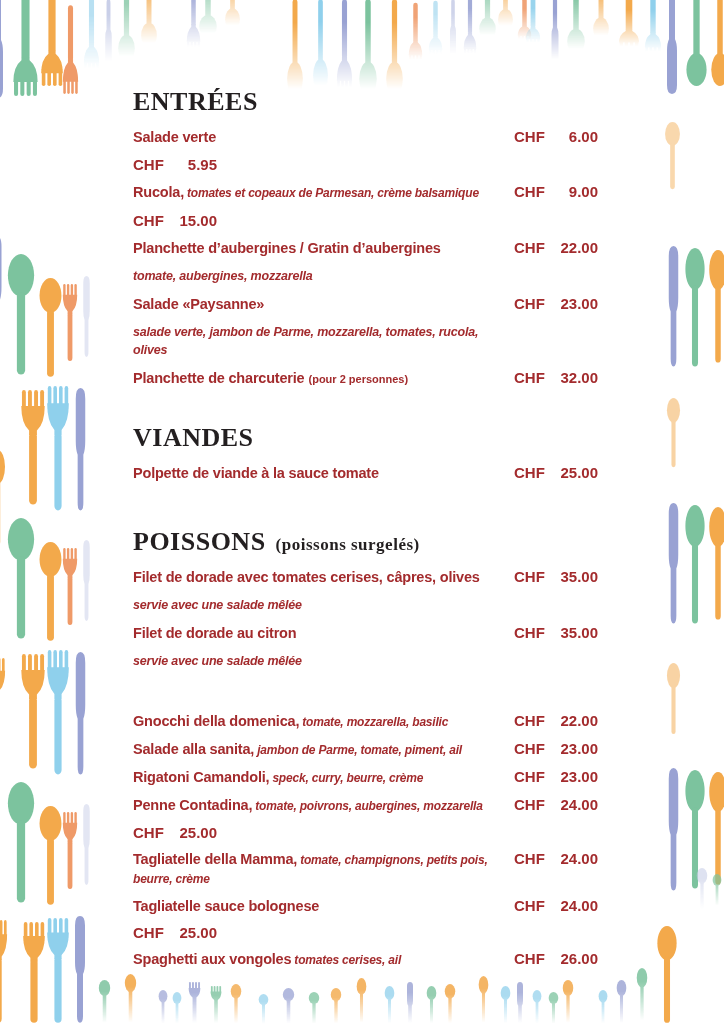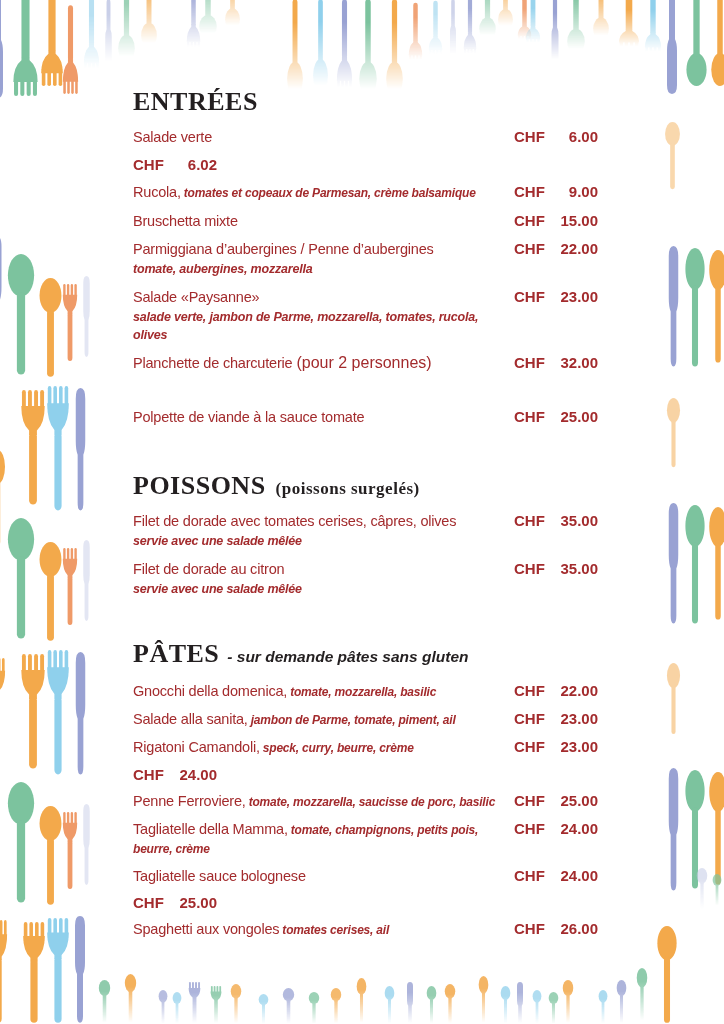--- a/index.html
+++ b/index.html
@@ -21,24 +21,24 @@
     font:700 26px/28px "Liberation Serif",serif;letter-spacing:.5px;}
   .sec-serif-sub{font:700 17px "Liberation Serif",serif;margin-left:10px;}
   .sec-italic-sub{font:italic 700 15.5px "Liberation Sans",sans-serif;margin-left:8px;letter-spacing:0;}
   .sec-viandes{margin-top:36px;}
   .sec-poissons{margin-top:46px;}
   .sec-pates{margin-top:42px;}
   .sec-pates .sec-h{margin-bottom:14px;}
   .row{display:flex;align-items:flex-start;margin-bottom:10px;color:var(--red,#a32b2d);}
   .sec-pates .row{margin-bottom:9px;}
   .txt{flex:1;padding-right:14px;}
-  .nm{font-weight:400;font-size:14.5px;line-height:17px;letter-spacing:-.2px;}
+  .nm{font-weight:700;font-size:14.5px;line-height:17px;letter-spacing:-.2px;}
   .ds{font-style:italic;font-weight:700;font-size:12px;line-height:17px;letter-spacing:-.2px;margin-left:3px;}
-  .nt{font-weight:400;font-size:16px;line-height:17px;margin-left:4px;margin-top:26px;}
-  .sb{font-style:italic;font-weight:700;font-size:12.5px;line-height:18px;margin-top:2px;letter-spacing:-.2px;}
+  .nt{font-weight:700;font-size:11px;line-height:17px;margin-left:4px;margin-top:26px;}
+  .sb{font-style:italic;font-weight:700;font-size:12.5px;line-height:18px;margin-top:10px;letter-spacing:-.2px;}
   .price{width:84px;flex:none;display:flex;justify-content:space-between;
     font-weight:700;font-size:15px;line-height:17px;}
   .amt{text-align:right;}
 </style>
 </head>
 <body>
 
 <div class="page" style="--ink: #231f20; --red: #a32b2d;">
 
   <svg width="0" height="0" style="position:absolute" aria-hidden="true">
@@ -565,46 +565,42 @@
         
       </div>
       <div class="price">
         <span class="cur">CHF</span>
         <span class="amt">6.00</span>
       </div>
     </div>
           <div class="row">
       <div class="price">
         <span class="cur">CHF</span>
-        <span class="amt">6.02</span>
+        <span class="amt">5.95</span>
       </div>
     </div>
           <div class="row">
       <div class="txt">
         <span class="nm">Rucola,</span><span class="ds">tomates et copeaux de Parmesan, crème balsamique</span>
         
       </div>
       <div class="price">
         <span class="cur">CHF</span>
         <span class="amt">9.00</span>
       </div>
     </div>
           <div class="row">
-      <div class="txt">
-        <span class="nm">Bruschetta mixte</span>
-        
-      </div>
       <div class="price">
         <span class="cur">CHF</span>
         <span class="amt">15.00</span>
       </div>
     </div>
           <div class="row">
       <div class="txt">
-        <span class="nm">Parmiggiana d’aubergines / Penne d’aubergines</span>
+        <span class="nm">Planchette d’aubergines / Gratin d’aubergines</span>
         <div class="sb">tomate, aubergines, mozzarella</div>
       </div>
       <div class="price">
         <span class="cur">CHF</span>
         <span class="amt">22.00</span>
       </div>
     </div>
           <div class="row">
       <div class="txt">
         <span class="nm">Salade «Paysanne»</span>
@@ -622,20 +618,21 @@
       </div>
       <div class="price">
         <span class="cur">CHF</span>
         <span class="amt">32.00</span>
       </div>
     </div>
         </div>
     </section>
 
     <section class="sec-viandes">
+      <h2 class="sec-h"><span>VIANDES</span></h2>
       <div class="rows">
           <div class="row">
       <div class="txt">
         <span class="nm">Polpette de viande à la sauce tomate</span>
       </div>
       <div class="price">
         <span class="cur">CHF</span>
         <span class="amt">25.00</span>
       </div>
     </div>
@@ -662,21 +659,20 @@
       </div>
       <div class="price">
         <span class="cur">CHF</span>
         <span class="amt">35.00</span>
       </div>
     </div>
         </div>
     </section>
 
     <section class="sec-pates">
-      <h2 class="sec-h"><span>PÂTES</span><span class="sec-italic-sub">- sur demande pâtes sans gluten</span></h2>
       <div class="rows">
           <div class="row">
       <div class="txt">
         <span class="nm">Gnocchi della domenica,</span><span class="ds">tomate, mozzarella, basilic</span>
         
       </div>
       <div class="price">
         <span class="cur">CHF</span>
         <span class="amt">22.00</span>
       </div>
@@ -695,30 +691,30 @@
       <div class="txt">
         <span class="nm">Rigatoni Camandoli,</span><span class="ds">speck, curry, beurre, crème</span>
         
       </div>
       <div class="price">
         <span class="cur">CHF</span>
         <span class="amt">23.00</span>
       </div>
     </div>
           <div class="row">
+      <div class="txt">
+        <span class="nm">Penne Contadina,</span><span class="ds">tomate, poivrons, aubergines, mozzarella</span>
+        
+      </div>
       <div class="price">
         <span class="cur">CHF</span>
         <span class="amt">24.00</span>
       </div>
     </div>
           <div class="row">
-      <div class="txt">
-        <span class="nm">Penne Ferroviere,</span><span class="ds">tomate, mozzarella, saucisse de porc, basilic</span>
-        
-      </div>
       <div class="price">
         <span class="cur">CHF</span>
         <span class="amt">25.00</span>
       </div>
     </div>
           <div class="row">
       <div class="txt">
         <span class="nm">Tagliatelle della Mamma,</span><span class="ds">tomate, champignons, petits pois, beurre, crème</span>
         
       </div>

